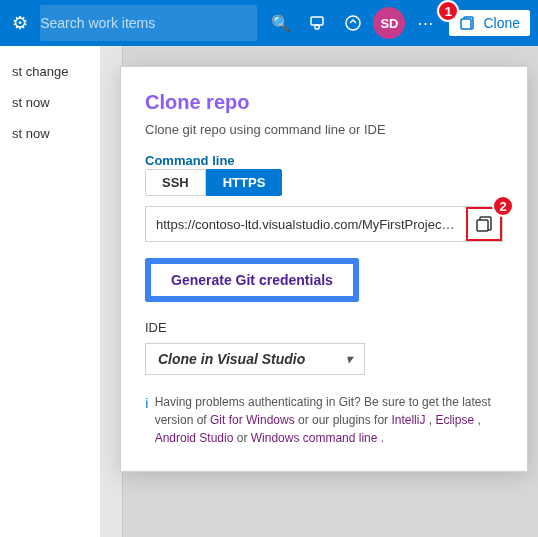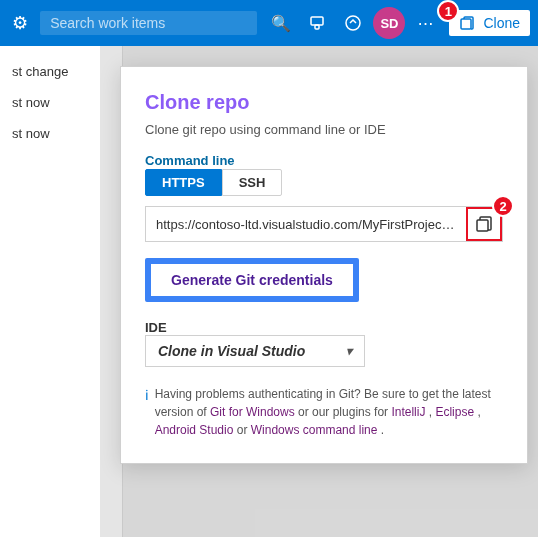--- a/index.html
+++ b/index.html
@@ -25,23 +25,23 @@
       color: white;
       font-size: 18px;
       padding: 4px;
       cursor: pointer;
     }
     .navbar-search {
       flex: 1;
       background: rgba(255,255,255,0.15);
       border: none;
       border-radius: 2px;
-      height: 24px;
-      color: white;
-      padding: 0 10px;
+      height: 36px;
+      color: white;
+      padding: 0 0;
       font-size: 14px;
       outline: none;
     }
     .navbar-search::placeholder { color: rgba(255,255,255,0.7); }
     .navbar-icons {
       display: flex;
       align-items: center;
       gap: 4px;
     }
     .nav-icon {
@@ -250,22 +250,23 @@
       font-size: 14px;
       font-weight: 600;
       color: #4c1d95;
       cursor: pointer;
       margin-bottom: 18px;
       font-family: 'Segoe UI', Arial, sans-serif;
     }
 
     .ide-label {
       font-size: 13px;
-      font-weight: 700;
+      font-weight: 400;
       color: #333;
+      margin-bottom: 8px;
     }
 
     .ide-dropdown {
       display: flex;
       align-items: center;
       justify-content: space-between;
       border: 1px solid #d0d0d0;
       padding: 7px 12px;
       cursor: pointer;
       background: white;
@@ -358,25 +359,25 @@
   </div>
 
   <div class="panel-overlay">
     <div class="panel">
       <div class="panel-title">Clone repo</div>
       <div class="panel-subtitle">Clone git repo using command line or IDE</div>
 
       <div class="section-label">Command line</div>
 
       <div class="tab-row">
+        <button class="tab-btn">
+          <span>SSH</span>
+        </button>
         <button class="tab-btn active">
           <span>HTTPS</span>
-        </button>
-        <button class="tab-btn">
-          <span>SSH</span>
         </button>
       </div>
 
       <div class="url-row">
         <input class="url-input" type="text" readonly="" value="https://contoso-ltd.visualstudio.com/MyFirstProject/_git..." style="">
         <div class="copy-btn-wrapper">
           <div class="badge-circle-2">
             <span>2</span>
           </div>
           <div class="copy-btn">

